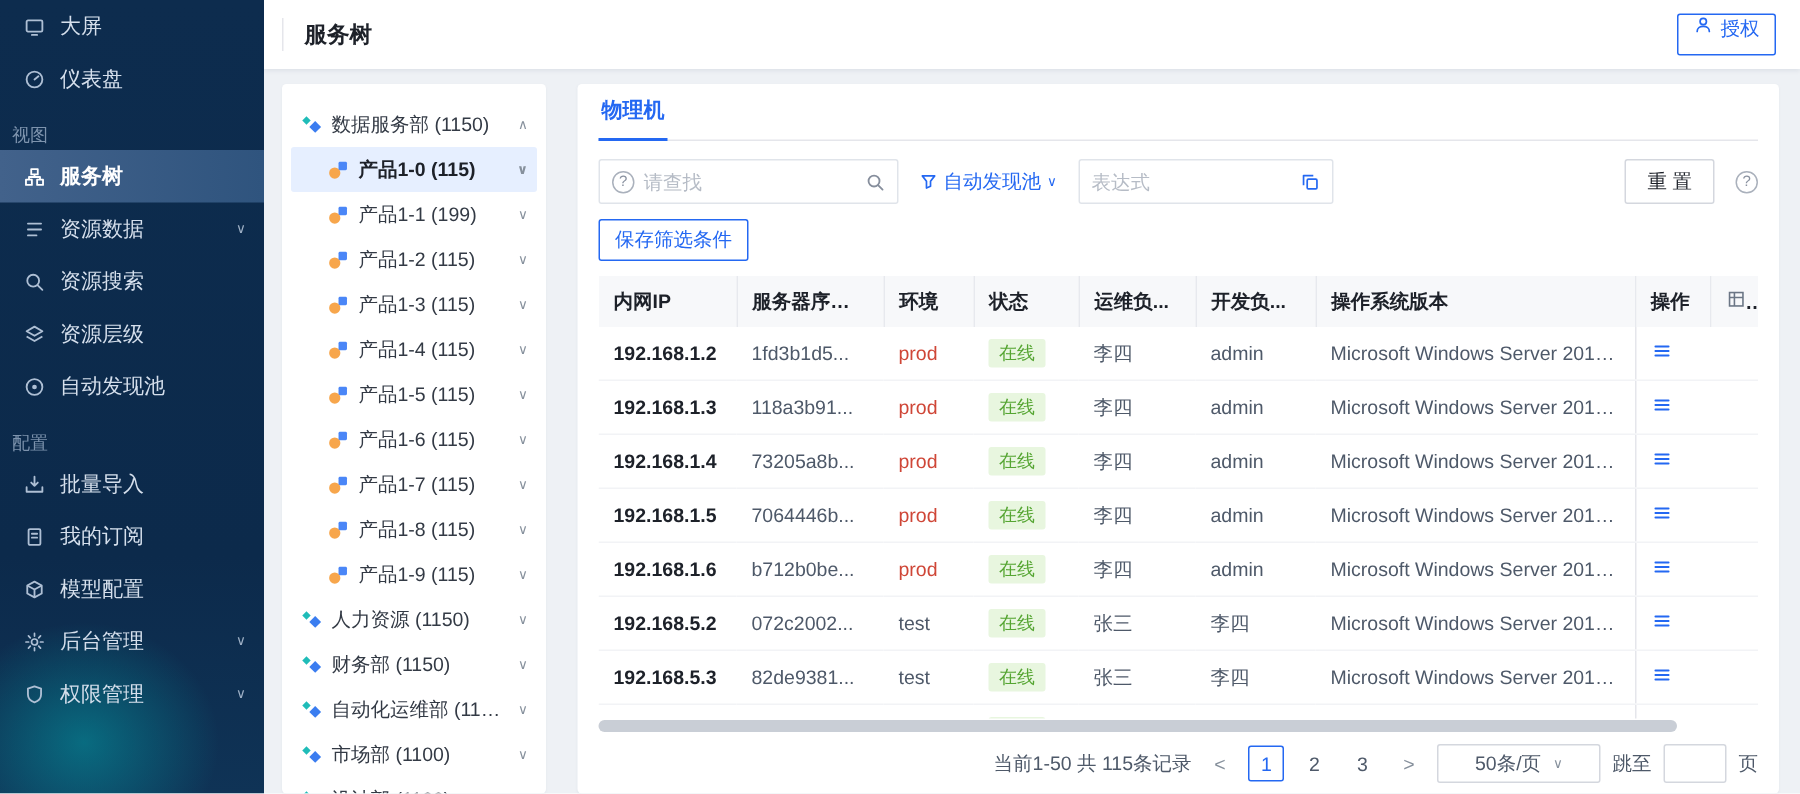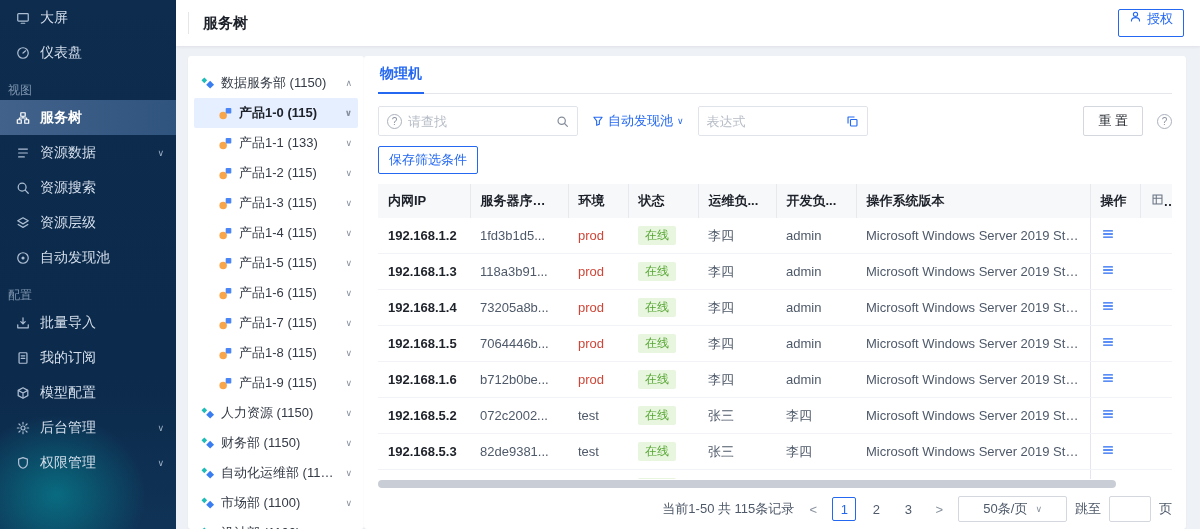--- a/index.html
+++ b/index.html
@@ -17,21 +17,21 @@
   .side-section{height:30px;padding:12px 8px 2px;font-size:12px;color:#7d93ad;position:relative;z-index:1}
   .side-caret{margin-left:auto;font-size:9px;color:#9fb1c6}
 
   
   .main{flex:1;display:flex;flex-direction:column;min-width:0}
   .topbar{height:46px;background:#fff;display:flex;align-items:center;padding:0 16px 0 12px;box-shadow:0 1px 3px rgba(15,35,70,.07);position:relative;z-index:1}
   .tdiv{width:1px;height:22px;background:#e5e6eb;margin-right:14px}
   .page-title{font-size:15px;font-weight:bold}
   .auth-btn{margin-left:auto;display:flex;align-items:flex-start;gap:5px;height:28px;padding:0 10px;border:1px solid #2468f2;color:#2468f2;border-radius:2px;background:#fff;font-size:13px;cursor:pointer}
 
-  .body{flex:1;display:flex;gap:0;padding:10px 14px 0 12px;min-height:0}
+  .body{flex:1;display:flex;gap:21px;padding:10px 14px 0 12px;min-height:0}
   .tree-card{width:176px;flex-shrink:0;background:#fff;border-radius:3px;padding:12px 6px;overflow:hidden;box-shadow:0 1px 2px rgba(30,50,90,.05)}
   .content-card{flex:1;min-width:0;background:#fff;border-radius:3px;padding:0 14px;display:flex;flex-direction:column;overflow:hidden;box-shadow:0 1px 2px rgba(30,50,90,.05)}
 
   
   .tnode{height:30px;display:flex;align-items:center;gap:6px;padding:0 6px;font-size:13px;color:#333a45;cursor:pointer;border-radius:2px;white-space:nowrap}
   .tnode.child{padding-left:24px}
   .tnode.selected{background:#e6efff;color:#1d2129;font-weight:bold}
   .ticon{display:flex;flex-shrink:0}
   .tlabel{overflow:hidden;text-overflow:ellipsis}
   .tcaret{margin-left:auto;color:#86909c;font-size:9px;padding-left:4px}
@@ -241,21 +241,21 @@
           <span class="tlabel">产品1-0 (115)</span>
           <span class="tcaret">∨</span>
         </div>
         <div class="tnode child">
           <span class="ticon">
               <svg width="15" height="15" viewBox="0 0 16 16">
                 <circle cx="5.5" cy="10" r="4" fill="#f7a64c"></circle>
                 <rect x="8.2" y="2" width="6" height="6" rx="1" fill="#4a86f7"></rect>
               </svg>
             </span>
-          <span class="tlabel">产品1-1 (133)</span>
+          <span class="tlabel">产品1-1 (199)</span>
           <span class="tcaret">∨</span>
         </div>
         <div class="tnode child">
           <span class="ticon">
               <svg width="15" height="15" viewBox="0 0 16 16">
                 <circle cx="5.5" cy="10" r="4" fill="#f7a64c"></circle>
                 <rect x="8.2" y="2" width="6" height="6" rx="1" fill="#4a86f7"></rect>
               </svg>
             </span>
           <span class="tlabel">产品1-2 (115)</span>

